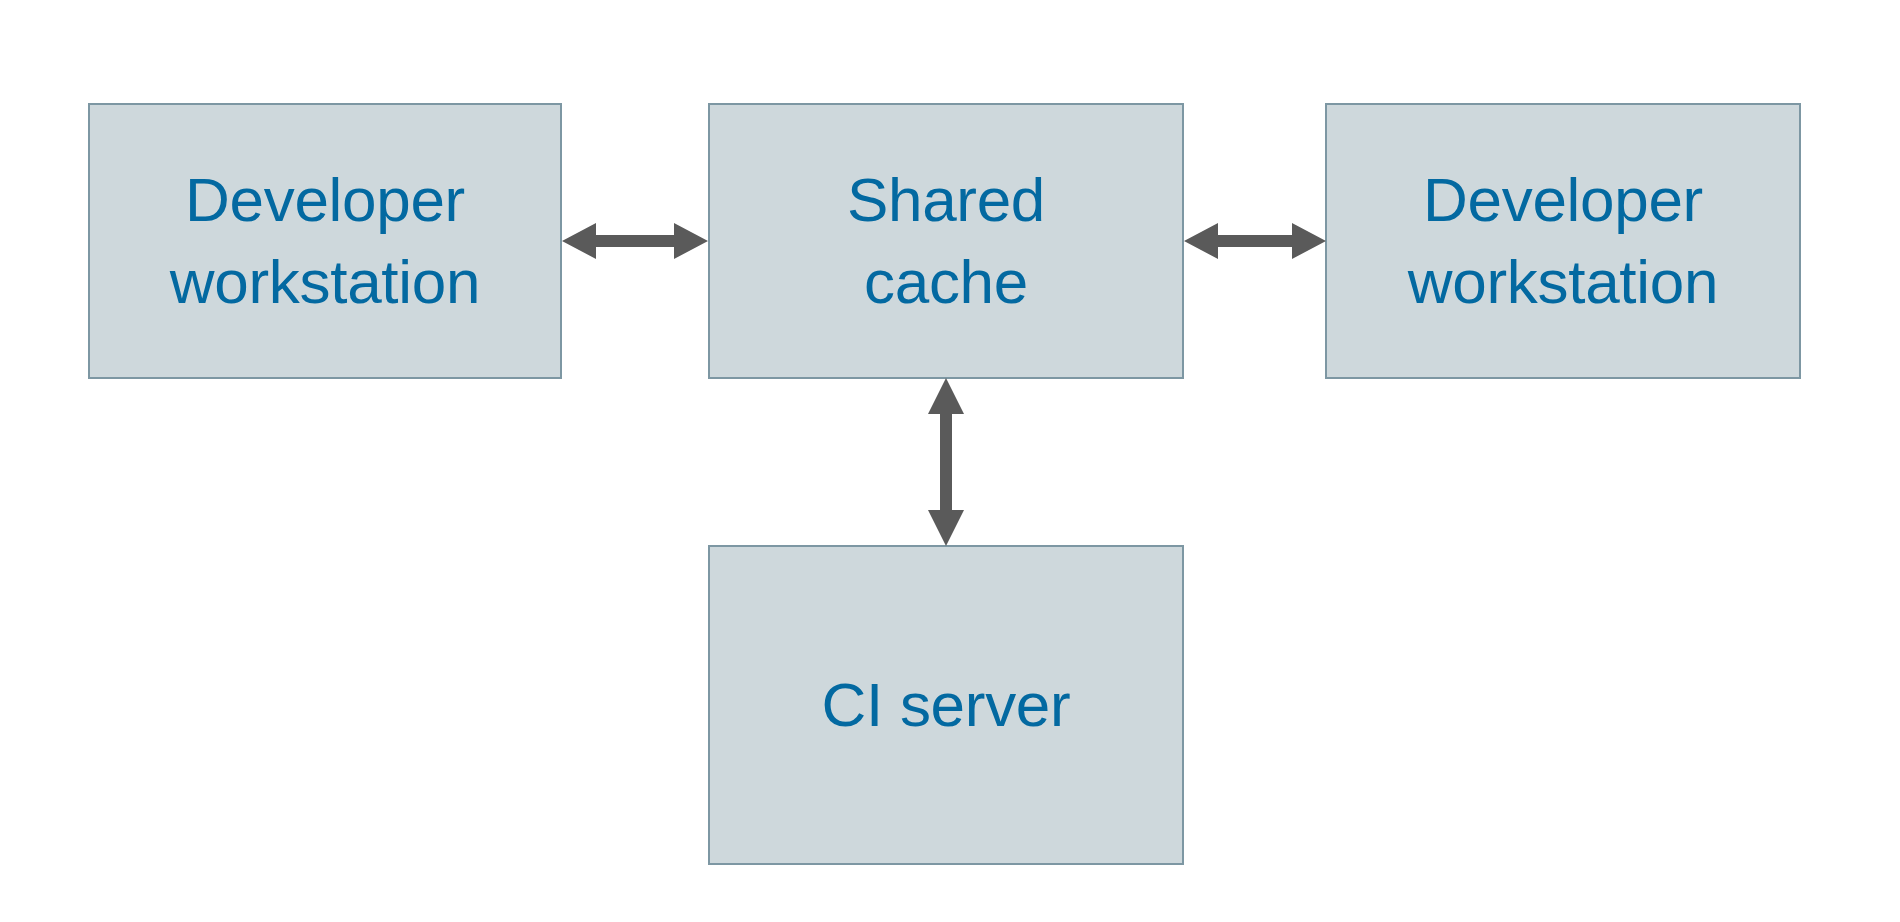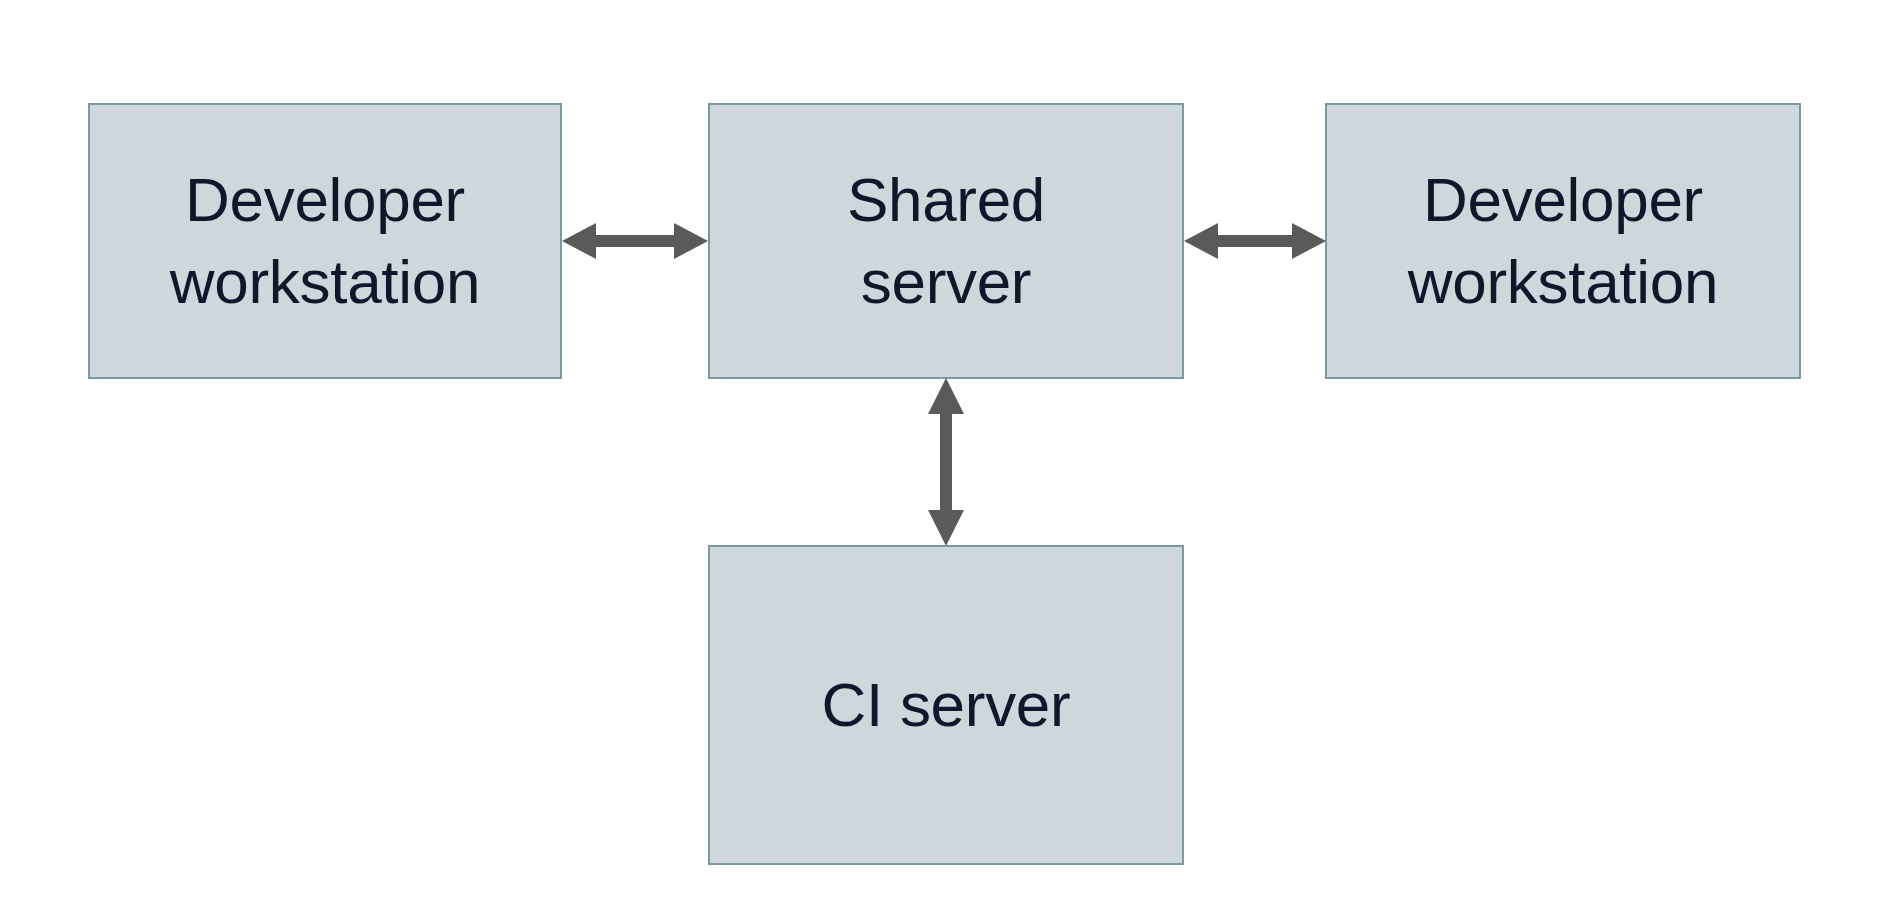--- a/index.html
+++ b/index.html
@@ -27,21 +27,21 @@
     display: flex;
     align-items: center;
     justify-content: center;
     text-align: center;
   }
   .node-label {
     font-family: "Liberation Sans", sans-serif;
     font-size: 62px;
     font-weight: 400;
     line-height: 1.32;
-    color: #0f172a;
+    color: #0369a1;
     letter-spacing: -0.3px;
     white-space: pre-line;
     padding: 0 6px;
   }
   .connector {
     position: absolute;
     pointer-events: none;
   }
   .connector svg {
     display: block;
@@ -53,21 +53,21 @@
 
 <div id="diagram-canvas">
 
   <div class="node-box" style="left:88px; top:103px; width:474px; height:276px;">
     <span class="node-label">Developer
 workstation</span>
   </div>
 
   <div class="node-box" style="left:708px; top:103px; width:476px; height:276px;">
     <span class="node-label">Shared
-server</span>
+cache</span>
   </div>
 
   <div class="node-box" style="left:1325px; top:103px; width:476px; height:276px;">
     <span class="node-label">Developer
 workstation</span>
   </div>
 
   <div class="node-box" style="left:708px; top:545px; width:476px; height:320px;">
     <span class="node-label">CI server</span>
   </div>

